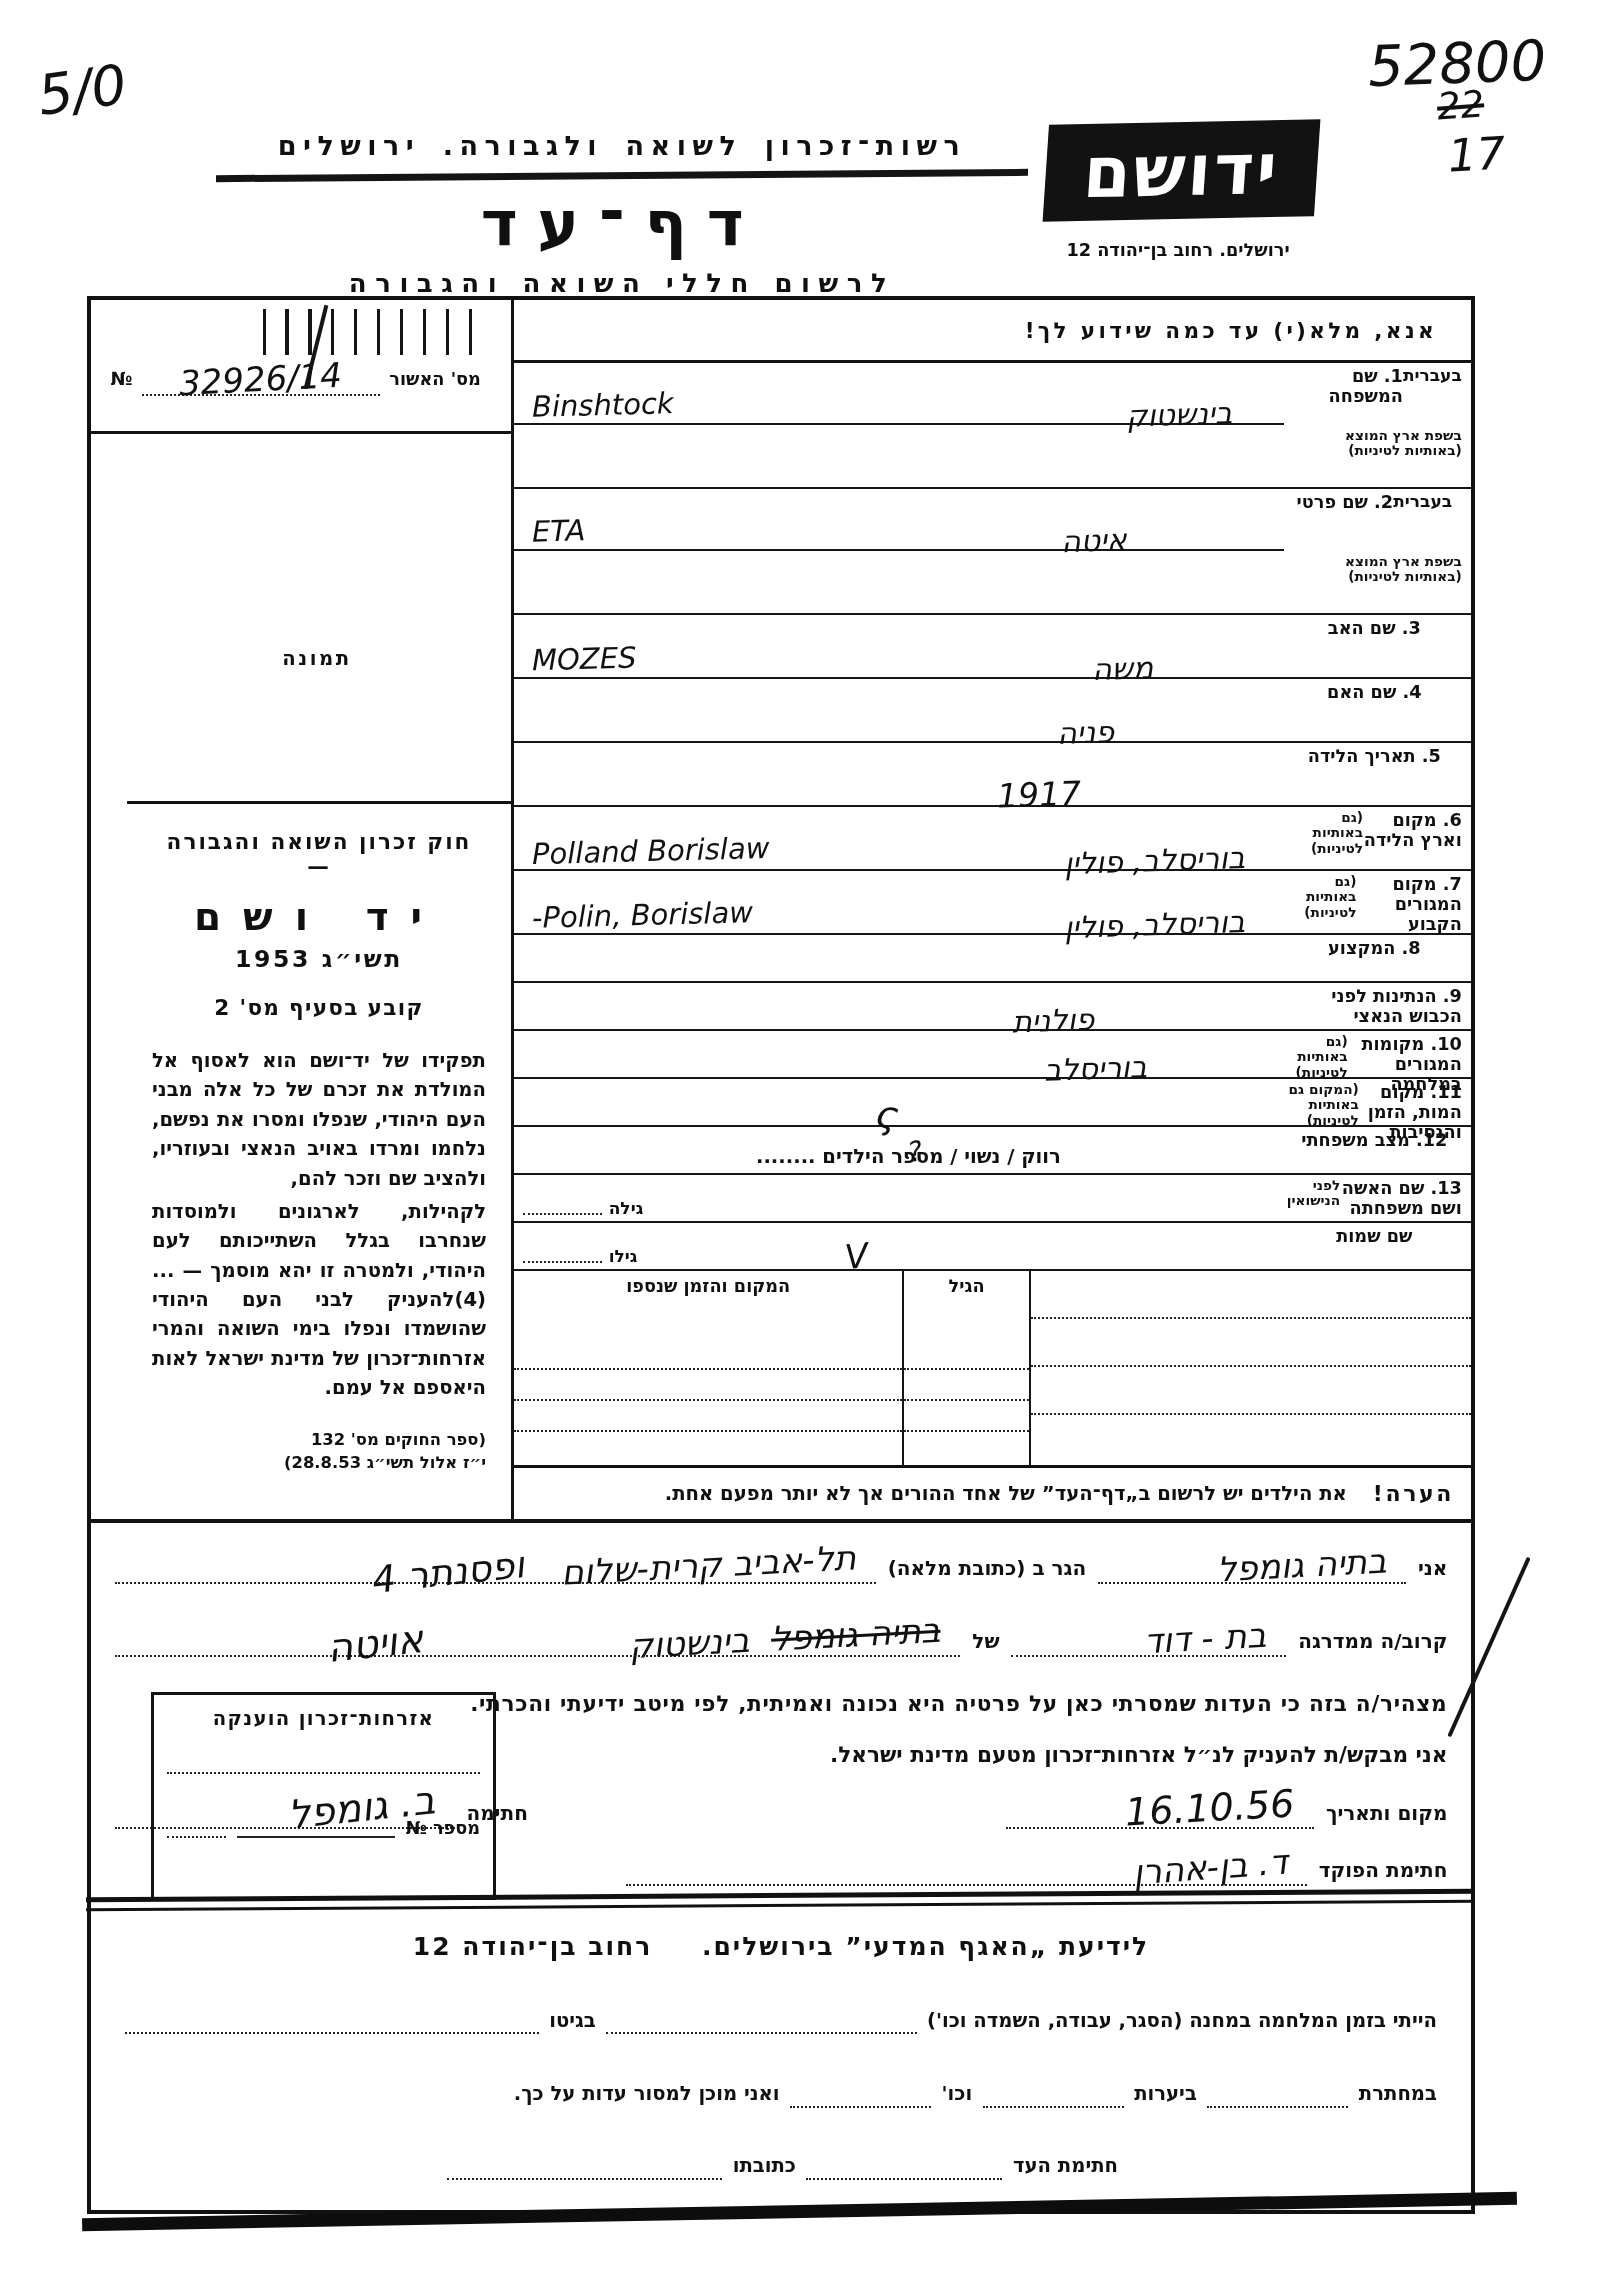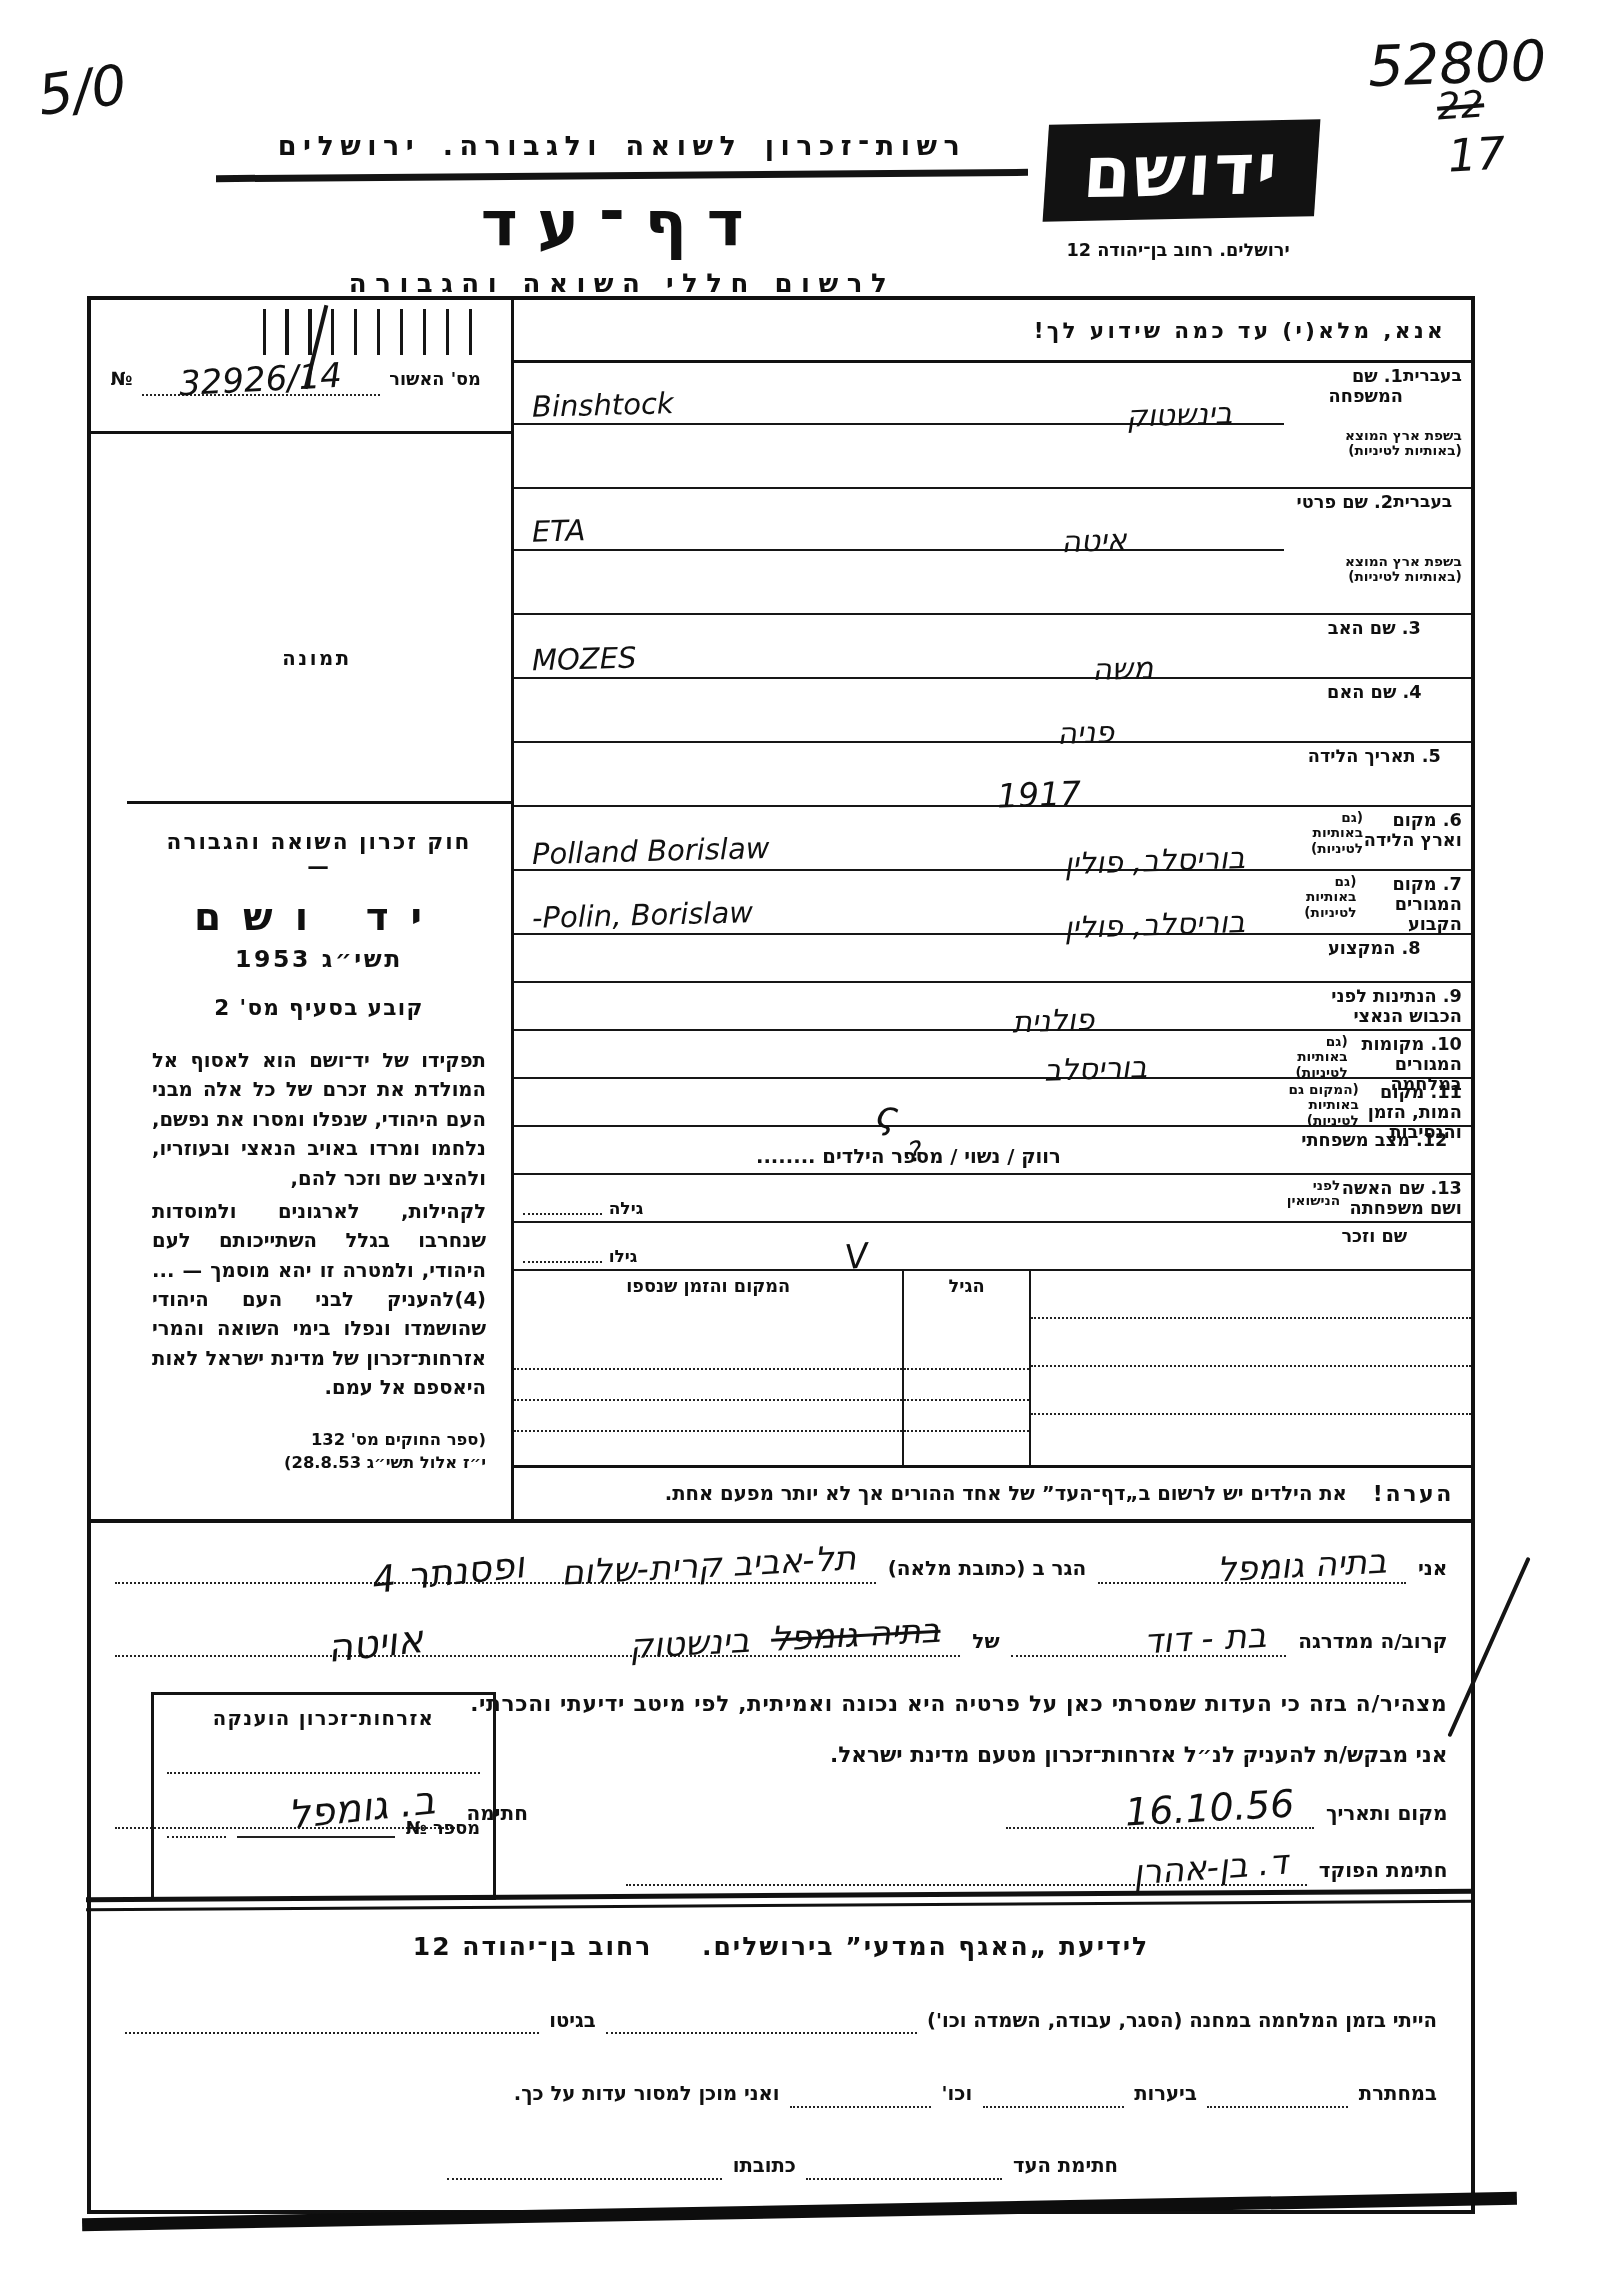--- a/index.html
+++ b/index.html
@@ -22,21 +22,21 @@
   .logo-caption{position:absolute;left:1021px;top:240px;width:314px;text-align:center;font-size:17.7px;font-weight:bold;direction:rtl;}
   .num-big{position:absolute;left:1368px;top:31px;font-size:56px;transform:rotate(-2deg);}
   .num-crossed{position:absolute;left:1437px;top:84px;font-size:37px;transform:rotate(-4deg);text-decoration:line-through;text-decoration-thickness:3.9px;}
   .num-17{position:absolute;left:1448px;top:128px;font-size:45px;transform:rotate(-3deg);}
   
   .formbox{position:absolute;left:87px;top:296px;width:1380px;border:4.6px solid #111;background:#fff;}
   .secA{display:flex;direction:rtl;border-bottom:4.6px solid #111;}
   .right-area{width:957px;display:flex;flex-direction:column;}
   .sidebar{flex:1;border-right:3.9px solid #111;display:flex;flex-direction:column;direction:rtl;}
   .instr-row{height:60px;border-bottom:3.3px solid #111;display:flex;align-items:center;direction:rtl;
-    padding:0 25px;font-size:21.6px;font-weight:bold;letter-spacing:3.3px;}
+    padding:0 34px;font-size:21.6px;font-weight:bold;letter-spacing:3.3px;}
   .frow{display:flex;direction:rtl;position:relative;}
   .frow.h94{height:62px;} .frow.h70{height:46px;}
   .frow.bd{border-bottom:2.6px solid #161616;}
   .flabel{width:175px;padding:2.6px 9.2px 2.6px 2.6px;display:flex;flex-direction:row;justify-content:center;
     text-align:right;line-height:1.15;}
   .lbl-small{font-size:17px;font-weight:bold;}
   .lbl-main{font-size:17.7px;font-weight:bold;}
   .lbl-note{font-size:13.7px;font-weight:bold;}
   .fline{flex:1;position:relative;}
   .frow.sub .fline{border-bottom:2.6px solid #161616;}
@@ -291,21 +291,21 @@
             <span class="lbl-main">13. שם האשה ושם משפחתה</span>
             <span class="lbl-note">לפני הנישואין</span>
           </div>
           <div class="fline">
             <span class="age-side">גילה</span>
           </div>
         </div>
 
         <div class="frow h70 bd r15">
           <div class="flabel">
-              <span class="lbl-main">שם וזכר</span>
+              <span class="lbl-main">שם שמות</span>
             </div>
           <div class="fline">
             <span class="age-side">גילו</span>
             <span class="hw hw-mark">V</span>
           </div>
         </div>
 
         <div class="ctable">
           <div class="ct-col ct-names">
             <div class="ct-rows">

